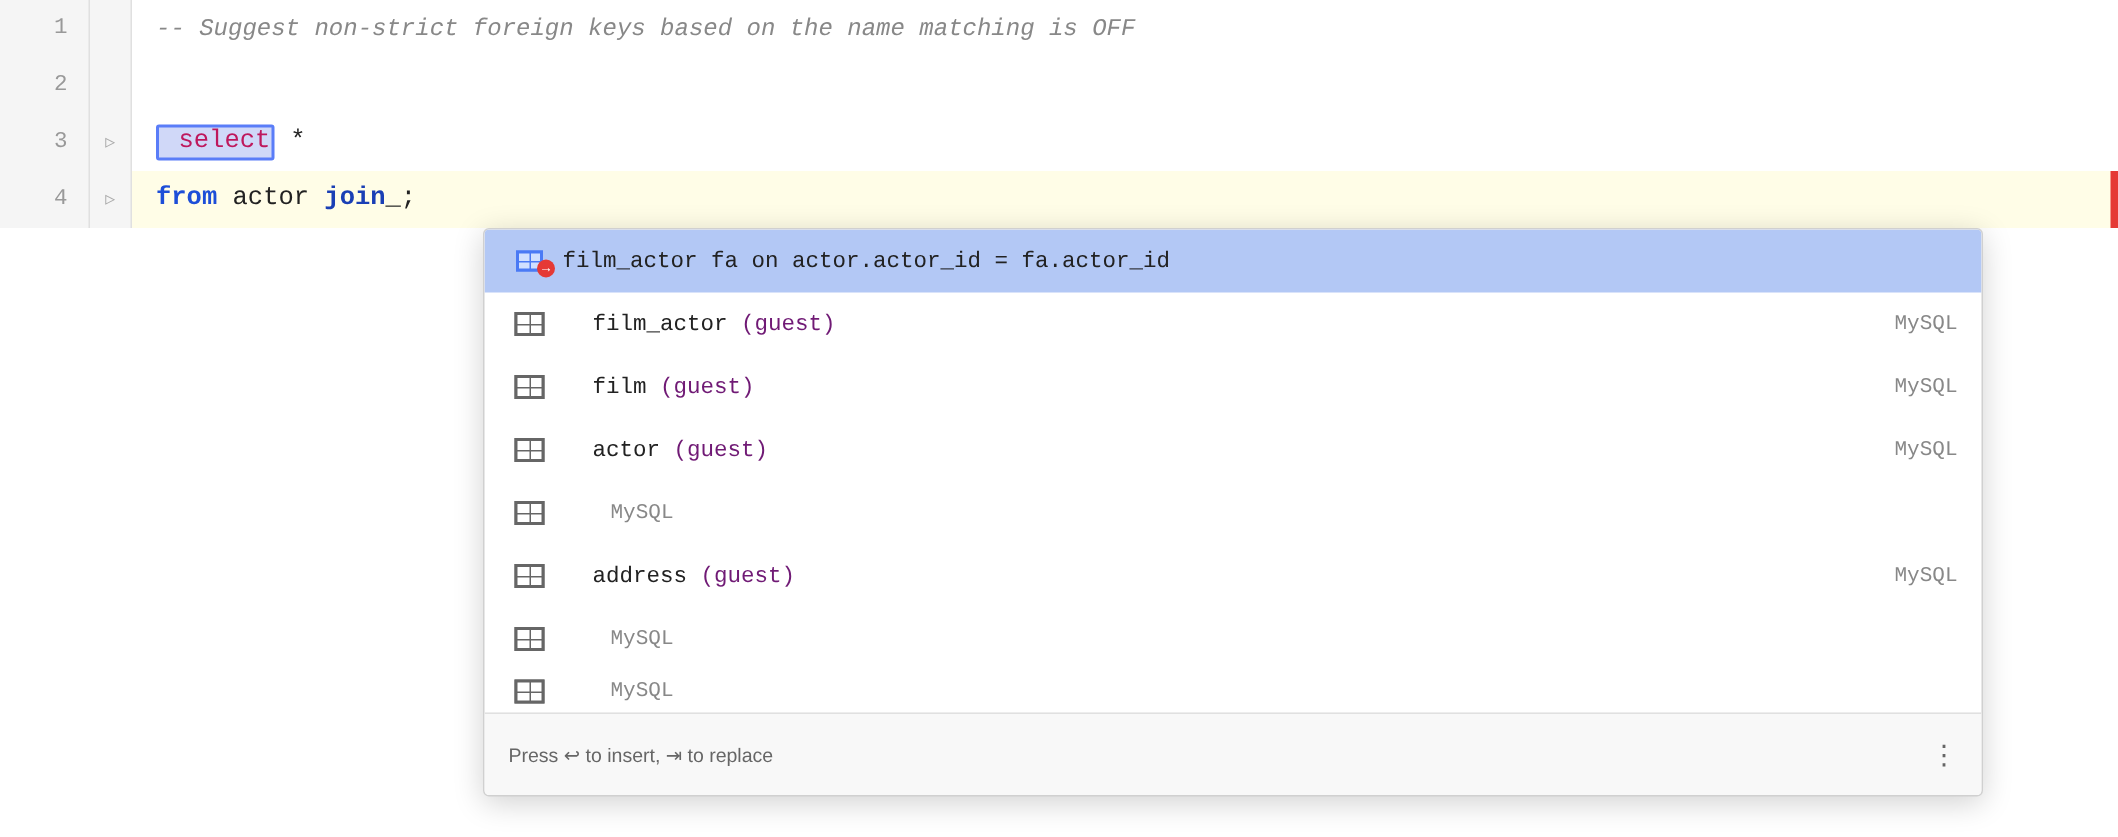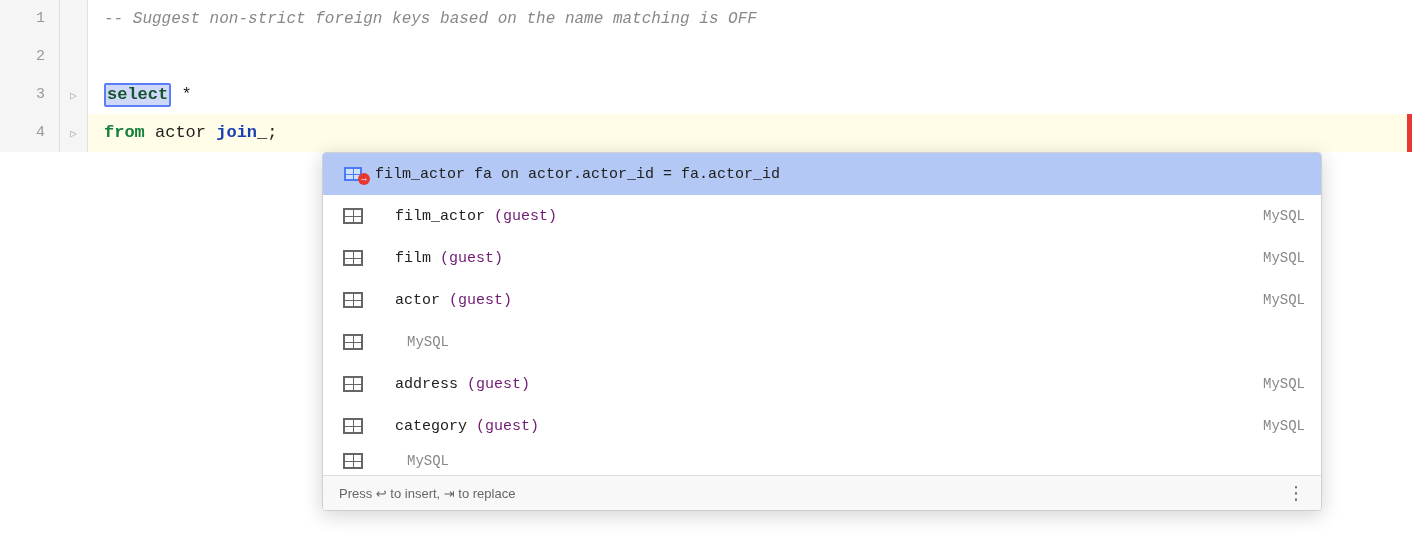--- a/index.html
+++ b/index.html
@@ -70,22 +70,22 @@
     .line-2 { background: #ffffff; }
     .line-3 { background: #ffffff; }
     .line-4 { background: #fffde7; }
 
     .comment-text {
       color: #888;
       font-style: italic;
       font-size: 16px;
     }
 
-    .kw-select { color: #14532d; font-weight: bold; }
-    .kw-from { color: #15803d; font-weight: bold; }
+    .kw-select { color: #be185d; font-weight: normal; margin-left: 12px; }
+    .kw-from { color: #1d4ed8; font-weight: bold; }
     .kw-join { color: #1a3fb5; font-weight: bold; }
     .plain { color: #222; }
     .cursor-box {
       display: inline-block;
       background: #d0d8f8;
       border: 2px solid #5a7df8;
       padding: 0 1px;
       line-height: 1.2;
       border-radius: 2px;
     }
@@ -226,21 +226,21 @@
       color: #888;
       font-size: 14px;
       margin-left: 8px;
       padding-left: 24px;
     }
 
     .autocomplete-footer {
       display: flex;
       align-items: center;
       justify-content: space-between;
-      padding: 6px 16px;
+      padding: 16px 16px;
       background: #f8f8f8;
       border-top: 1px solid #e0e0e0;
       color: #666;
       font-family: -apple-system, BlinkMacSystemFont, 'Segoe UI', sans-serif;
       font-size: 13px;
     }
 
     .footer-keys {
       display: flex;
       align-items: center;
@@ -396,24 +396,20 @@
 
     <div class="autocomplete-item">
       <div class="item-icon">
         <div class="table-icon">
           <div class="table-icon-cell"></div>
           <div class="table-icon-cell"></div>
           <div class="table-icon-cell"></div>
           <div class="table-icon-cell"></div>
         </div>
       </div>
-      <span class="item-main-text">
-        <span class="tname">category</span>
-        <span class="tdetail"> (guest)</span>
-      </span>
       <span class="item-schema">MySQL</span>
     </div>
 
     <div class="autocomplete-item" style="height:28px; overflow:hidden;">
       <div class="item-icon">
         <div class="table-icon">
           <div class="table-icon-cell"></div>
           <div class="table-icon-cell"></div>
           <div class="table-icon-cell"></div>
           <div class="table-icon-cell"></div>

